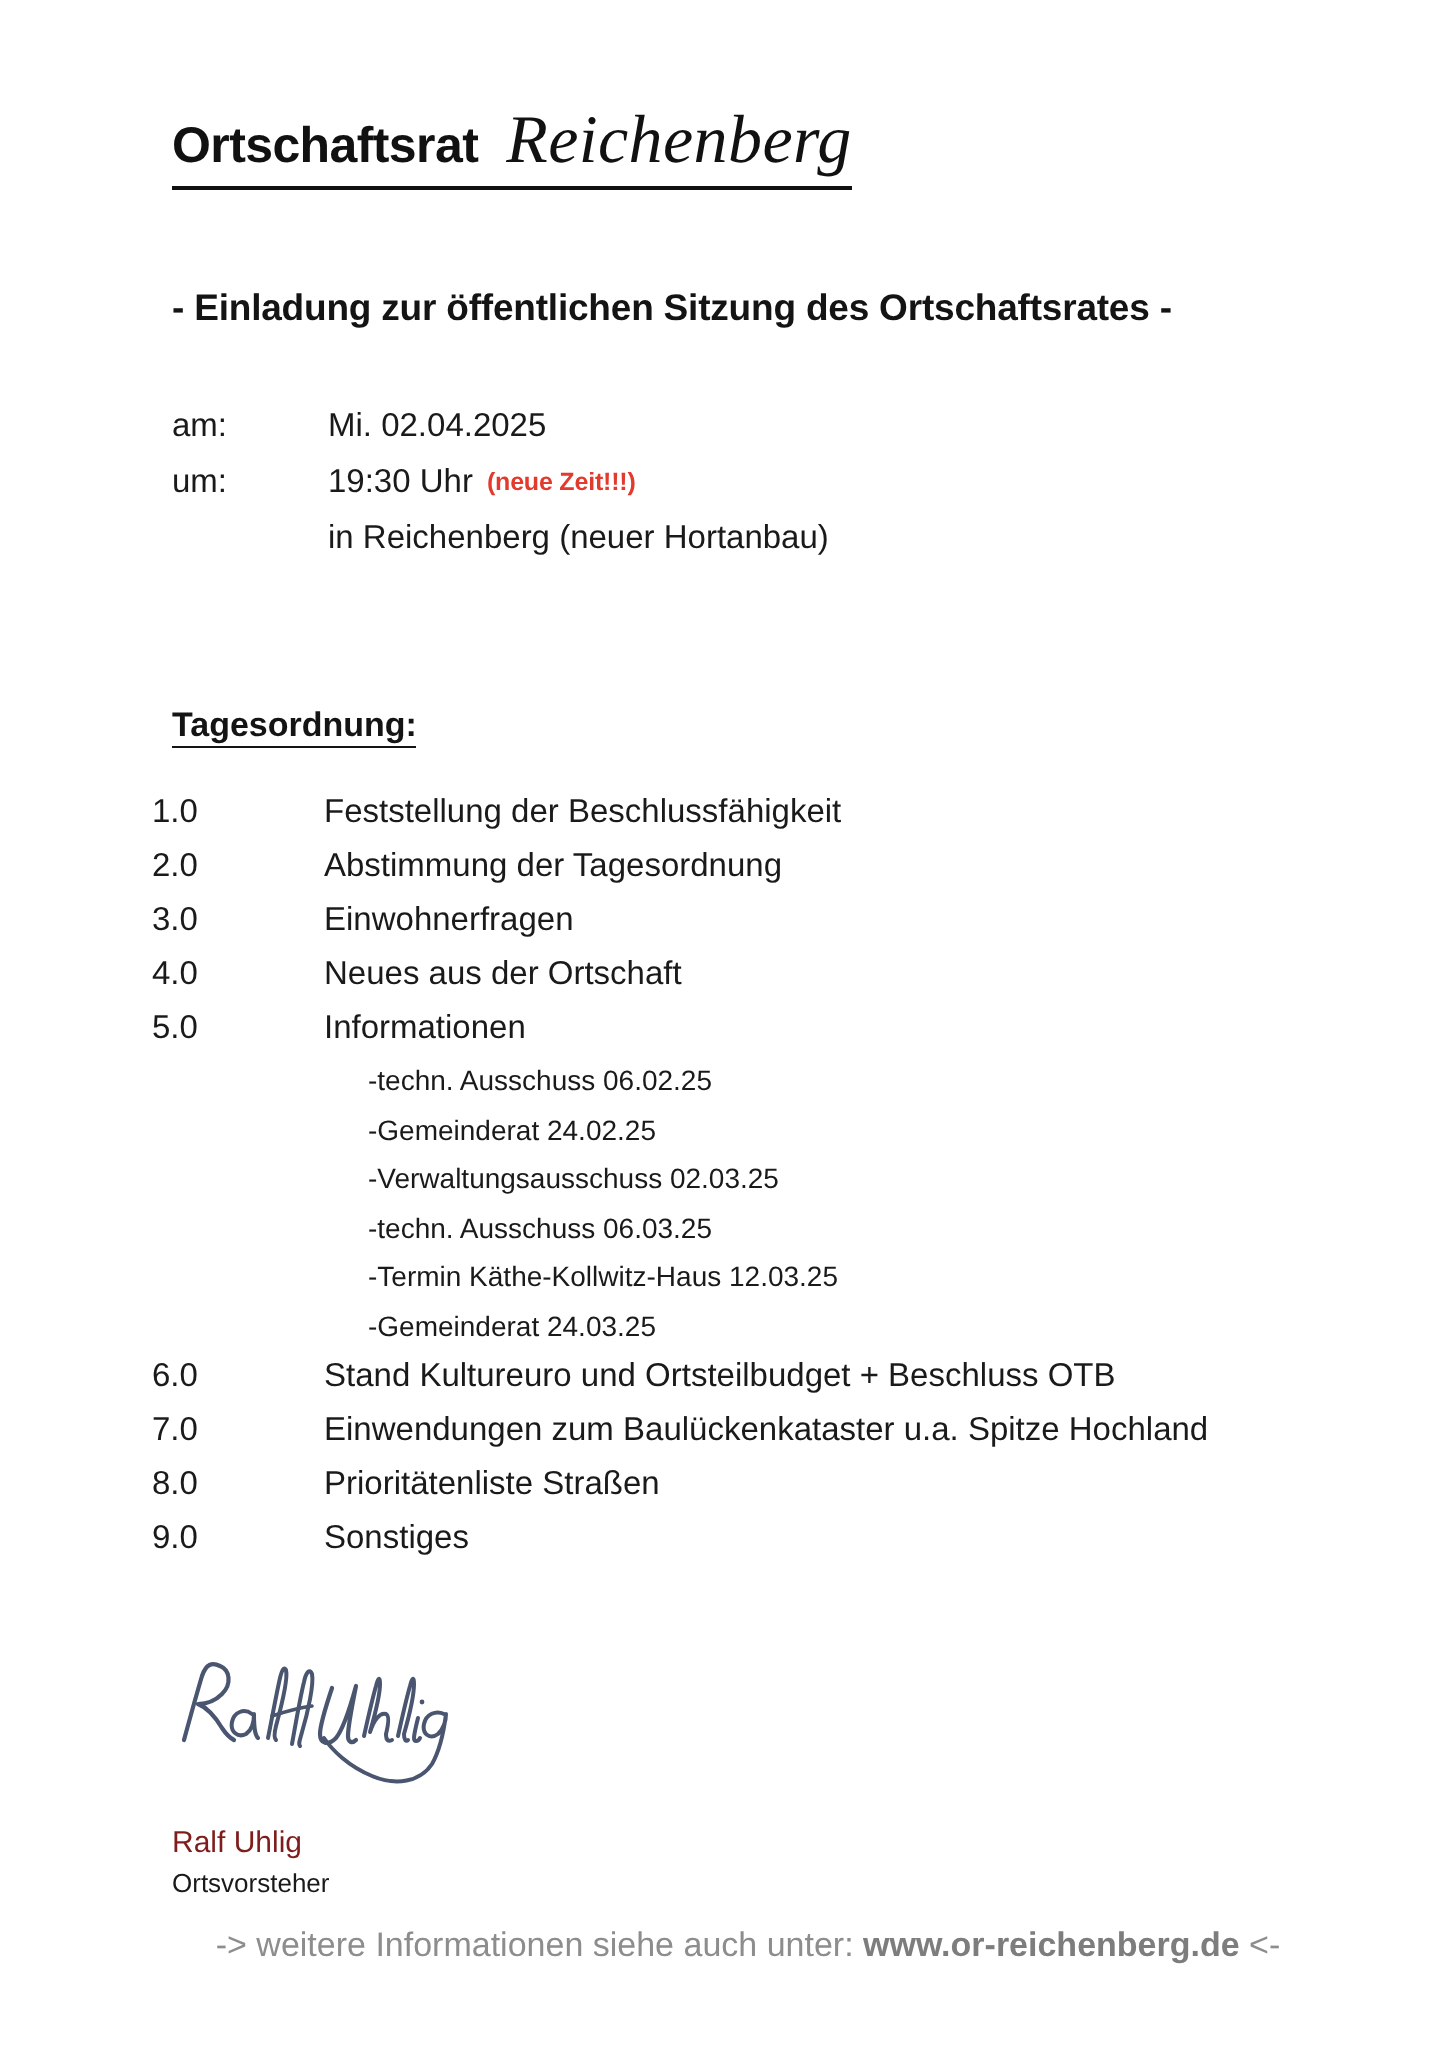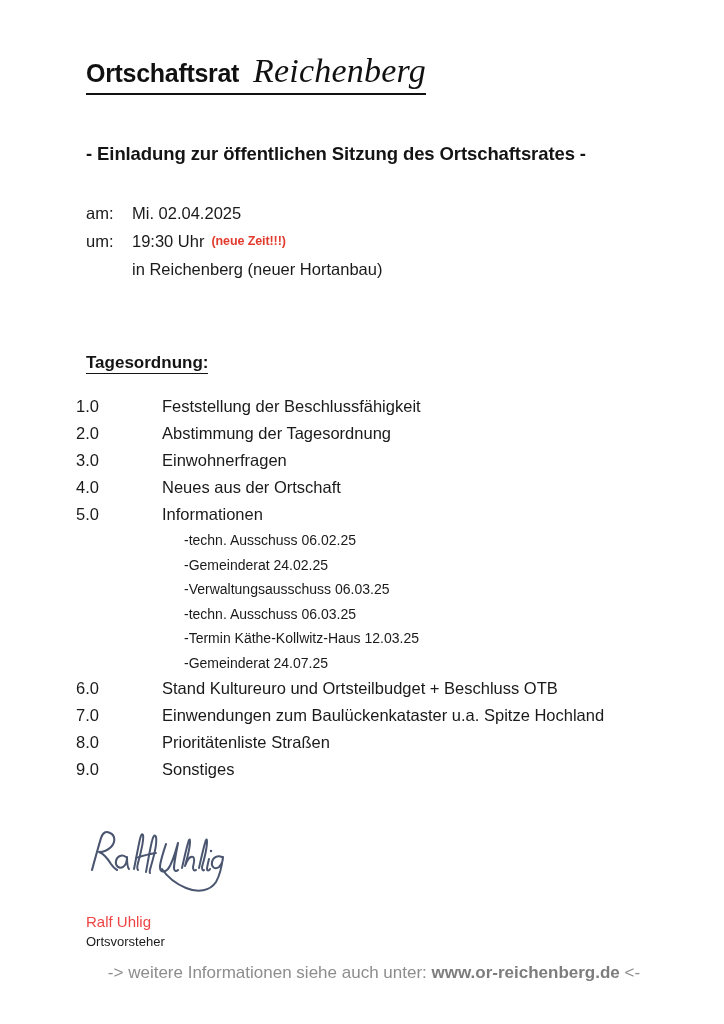--- a/index.html
+++ b/index.html
@@ -82,20 +82,21 @@
     white-space: nowrap;
   }
 
   .meta-label {
     width: 46px;
     flex: 0 0 46px;
   }
 
   .meta-value {
     flex: 0 0 auto;
+    margin-left: 32px;
   }
 
   .meta-note {
     color: #e23b2e;
     font-size: 12.5px;
     font-weight: bold;
     margin-left: 7px;
     letter-spacing: -0.1px;
   }
 
@@ -166,21 +167,21 @@
 
   .signature-ink {
     display: block;
     width: 142px;
     height: 68px;
   }
 
   .signer-name {
     margin-top: 18px;
     font-size: 15px;
-    color: #ef4444;
+    color: #7f1d1d;
     line-height: 20px;
   }
 
   .signer-role {
     font-size: 13px;
     color: #1a1a1a;
     line-height: 18px;
     margin-top: 1px;
   }
 
@@ -263,24 +264,24 @@
     </div>
 
     <div class="agenda-item">
       <span class="agenda-num">5.0</span>
       <span class="agenda-text">Informationen</span>
     </div>
 
     <div class="agenda-subs">
       <div class="agenda-sub">-techn. Ausschuss 06.02.25</div>
       <div class="agenda-sub">-Gemeinderat 24.02.25</div>
-      <div class="agenda-sub">-Verwaltungsausschuss 06.03.25</div>
+      <div class="agenda-sub">-Verwaltungsausschuss 02.03.25</div>
       <div class="agenda-sub">-techn. Ausschuss 06.03.25</div>
       <div class="agenda-sub">-Termin Käthe-Kollwitz-Haus 12.03.25</div>
-      <div class="agenda-sub">-Gemeinderat 24.07.25</div>
+      <div class="agenda-sub">-Gemeinderat 24.03.25</div>
     </div>
 
     <div class="agenda-item">
       <span class="agenda-num">6.0</span>
       <span class="agenda-text">Stand Kultureuro und Ortsteilbudget + Beschluss OTB</span>
     </div>
 
     <div class="agenda-item">
       <span class="agenda-num">7.0</span>
       <span class="agenda-text">Einwendungen zum Baulückenkataster u.a. Spitze Hochland</span>

